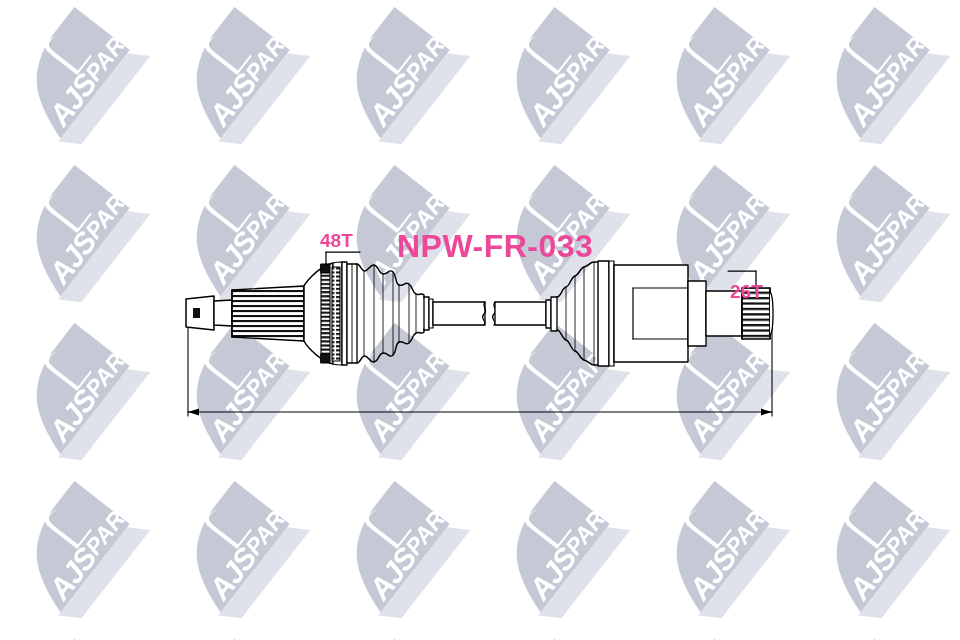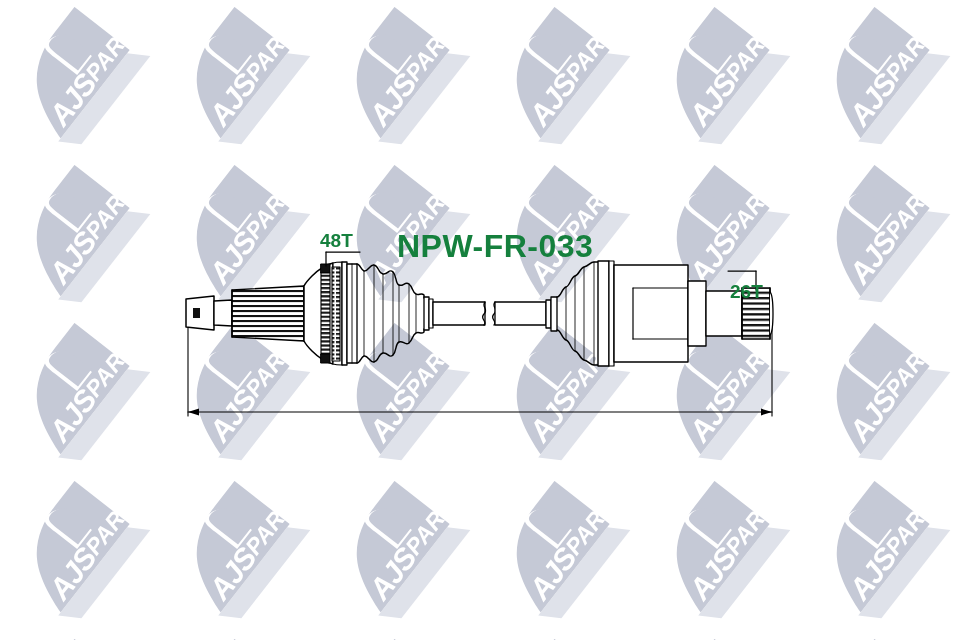--- a/index.html
+++ b/index.html
@@ -24,21 +24,21 @@
     position:absolute;
     width:120px;height:120px;
   }
   
   #drawing-layer{
     position:absolute;left:0;top:0;width:960px;height:640px;
   }
   
   .lbl{
     position:absolute;
-    color:#15803d;
+    color:#ec4899;
     white-space:nowrap;
     line-height:1;
     text-align:center;
   }
   #part-number-label{
     left:397px;top:230px;
     font-size:32px;
     font-weight:600;
     letter-spacing:0.5px;
   }

